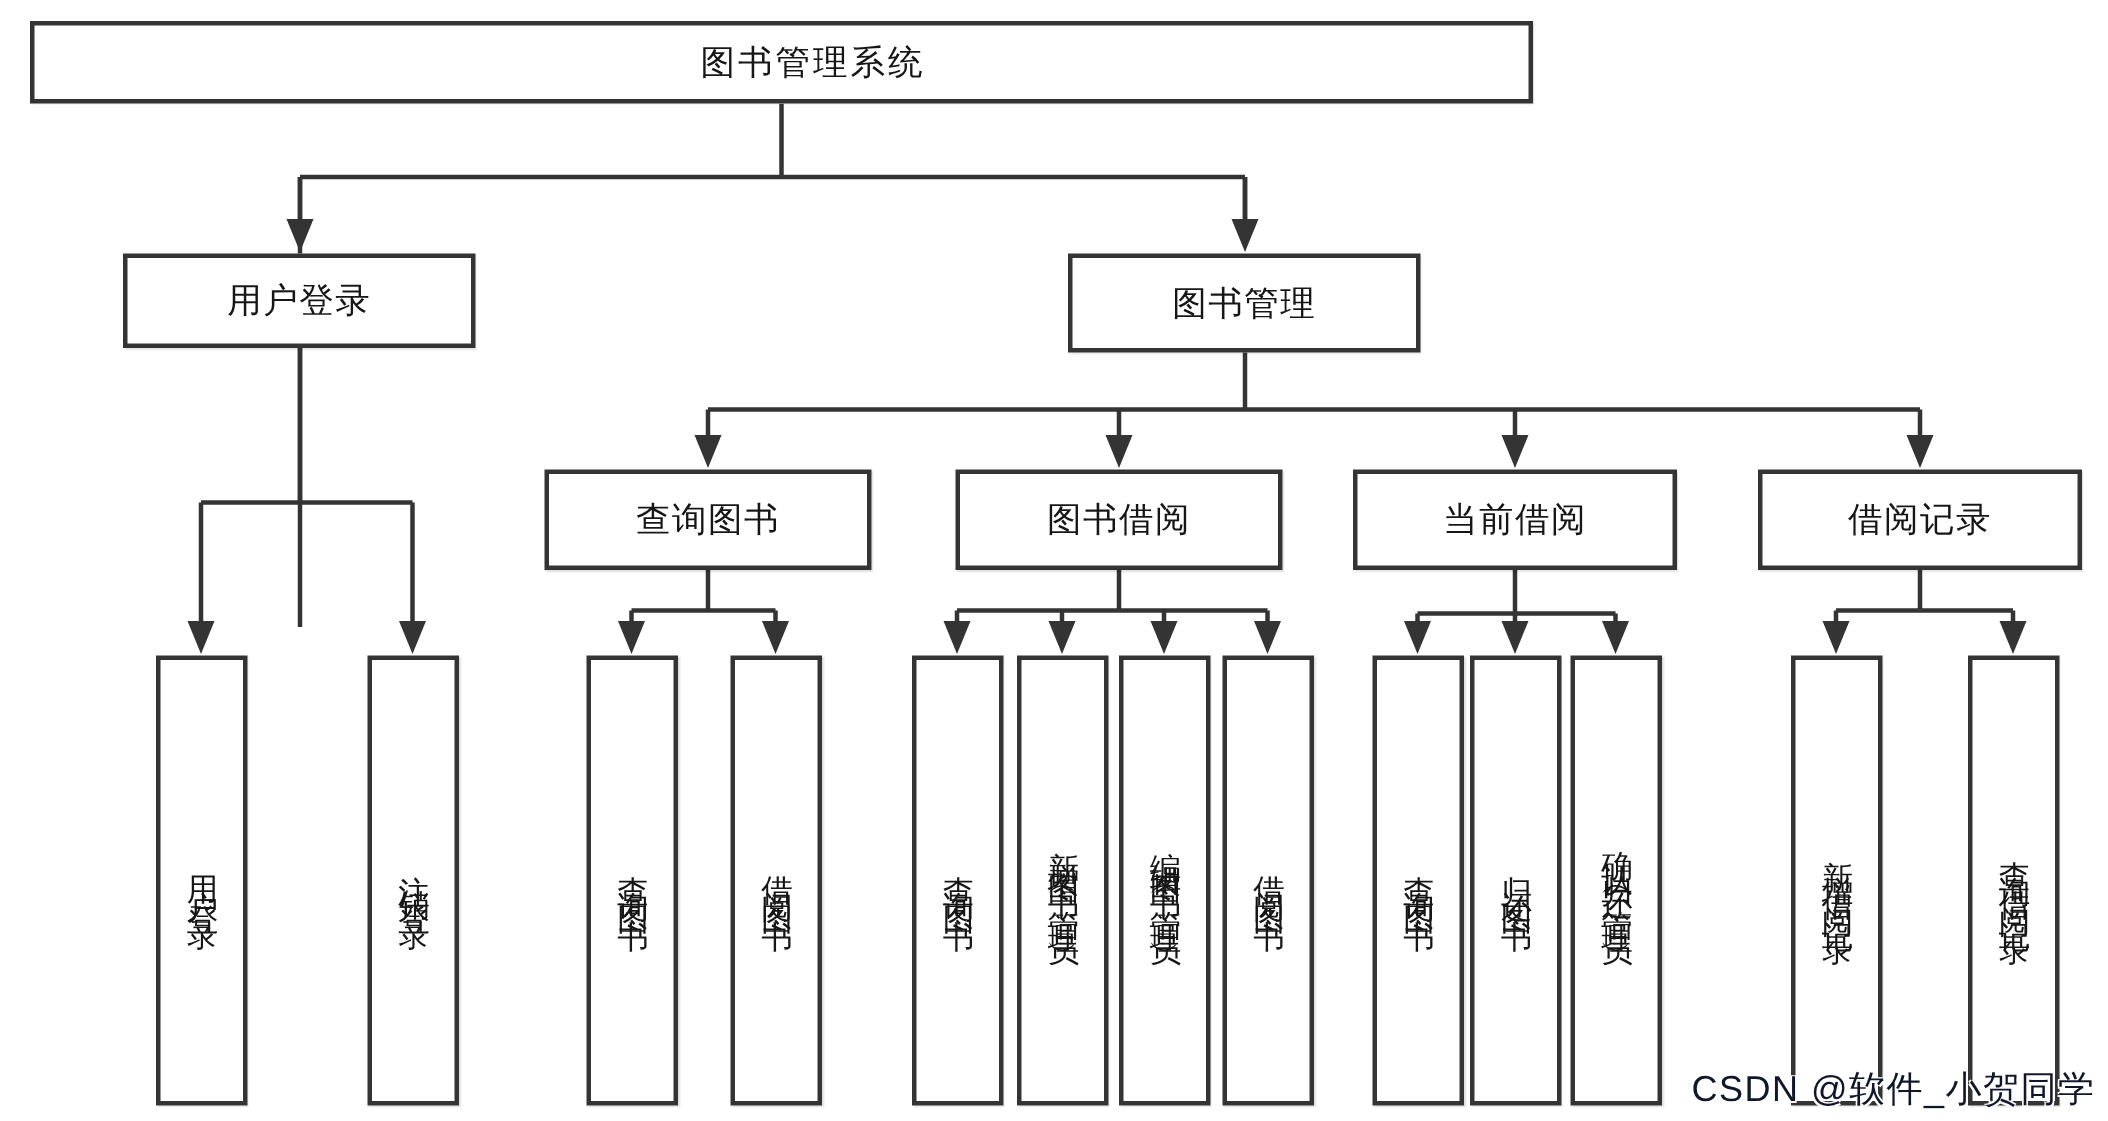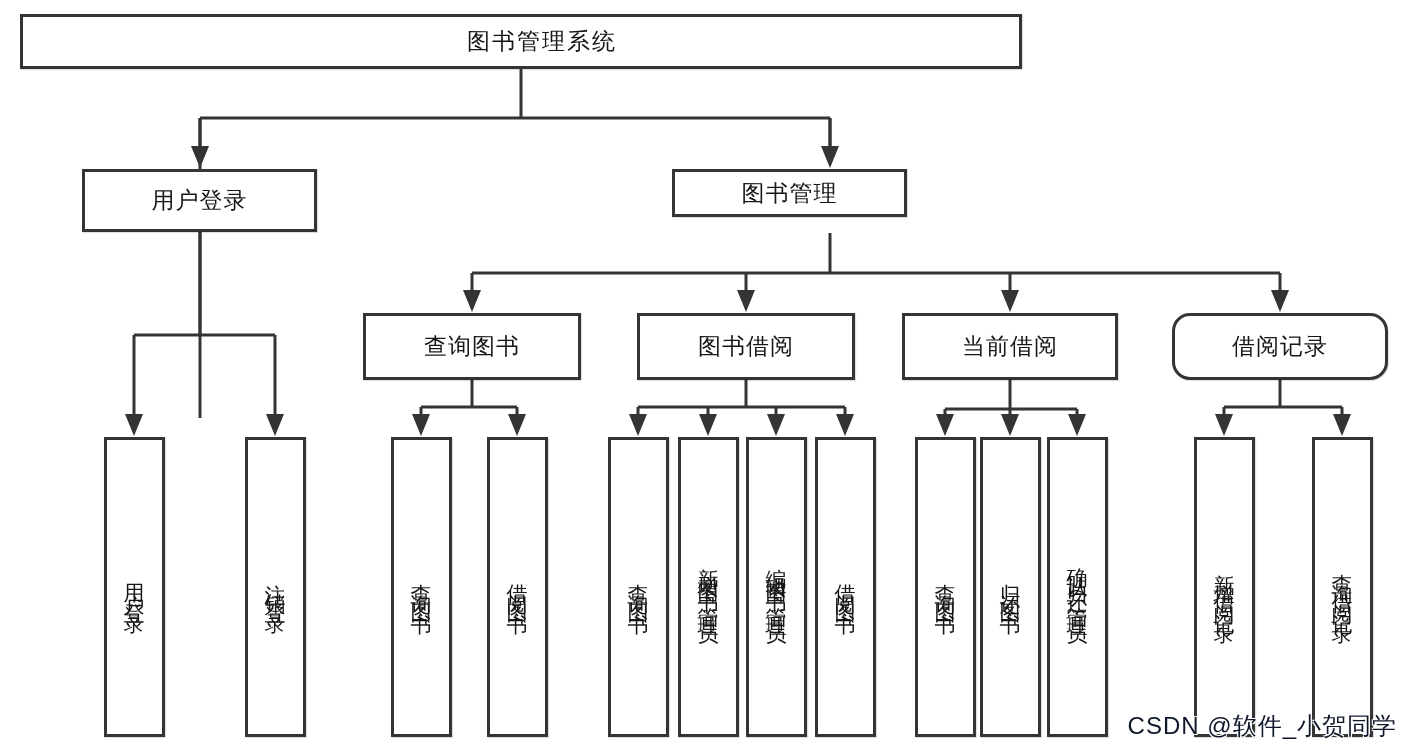--- a/index.html
+++ b/index.html
@@ -92,34 +92,34 @@
     </g>
   </svg>
 
   <div class="box h-box root-box" style="left:20px;top:14px;width:1002px;height:55px;">
     <span>图书管理系统</span>
   </div>
 
   <div class="box h-box" style="left:82px;top:169px;width:235px;height:63px;">
     <span>用户登录</span>
   </div>
-  <div class="box h-box" style="left:672px;top:169px;width:235px;height:48px;justify-content:center;">
+  <div class="box h-box" style="left:712px;top:169px;width:235px;height:66px;justify-content:center;">
     <span>图书管理</span>
   </div>
 
   <div class="box h-box" style="left:363px;top:313px;width:218px;height:67px;">
     <span>查询图书</span>
   </div>
   <div class="box h-box" style="left:902px;top:313px;width:216px;height:67px;">
     <span>当前借阅</span>
   </div>
   <div class="box h-box" style="left:637px;top:313px;width:218px;height:67px;">
     <span>图书借阅</span>
   </div>
-  <div class="box h-box" style="left:1172px;top:313px;width:216px;height:67px;border-radius:18px;">
+  <div class="box h-box" style="left:1172px;top:313px;width:216px;height:67px;">
     <span>借阅记录</span>
   </div>
 
   <div class="box v-box" style="left:104px;top:437px;width:61px;height:300px;">
     <span>用户登录</span>
   </div>
   <div class="box v-box" style="left:245px;top:437px;width:61px;height:300px;">
     <span>注销登录</span>
   </div>
 

